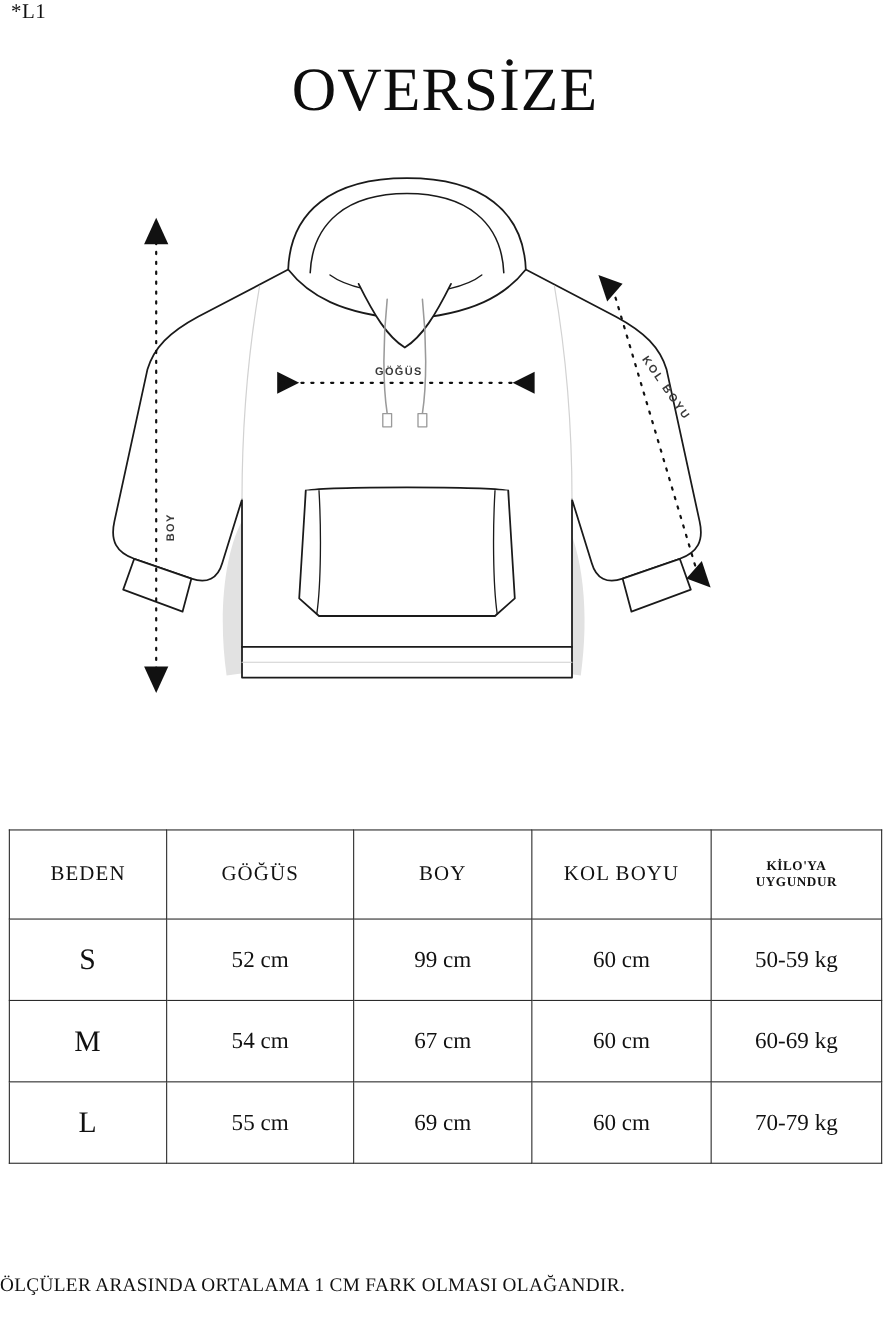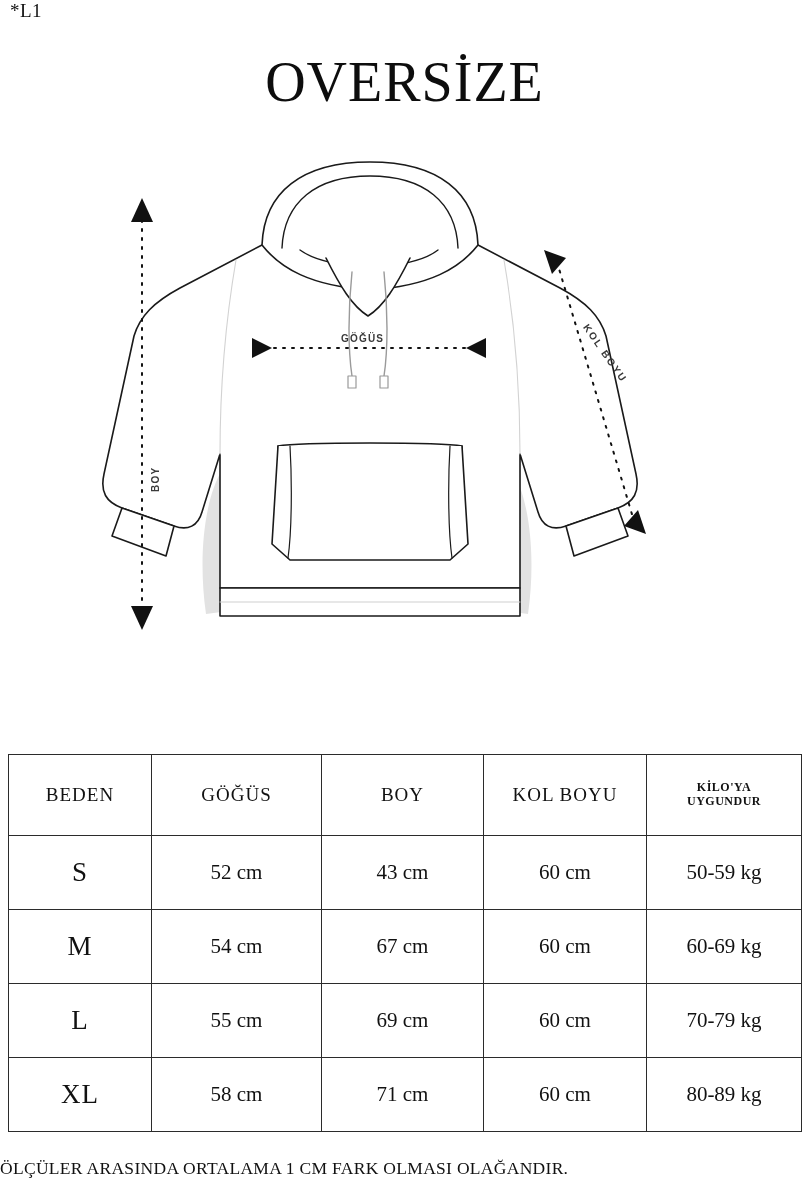--- a/index.html
+++ b/index.html
@@ -238,42 +238,35 @@
         <th class="kilo">
           <span>KİLO'YA</span><br>
           <span>UYGUNDUR</span>
         </th>
       </tr>
     </thead>
     <tbody>
       <tr>
         <td class="beden">S</td>
         <td>52 cm</td>
-        <td>43 cm</td>
+        <td>99 cm</td>
         <td>60  cm</td>
         <td>50-59 kg</td>
       </tr>
       <tr>
         <td class="beden">M</td>
         <td>54 cm</td>
         <td>67 cm</td>
         <td>60 cm</td>
         <td>60-69 kg</td>
       </tr>
       <tr>
         <td class="beden">L</td>
         <td>55 cm</td>
         <td>69 cm</td>
         <td>60 cm</td>
         <td>70-79 kg</td>
       </tr>
-      <tr>
-        <td class="beden">XL</td>
-        <td>58 cm</td>
-        <td>71 cm</td>
-        <td>60 cm</td>
-        <td>80-89 kg</td>
-      </tr>
     </tbody>
   </table>
 </div>
 
 <div class="footnote">ÖLÇÜLER ARASINDA ORTALAMA 1 CM FARK OLMASI OLAĞANDIR.</div>
 
 </body></html>

